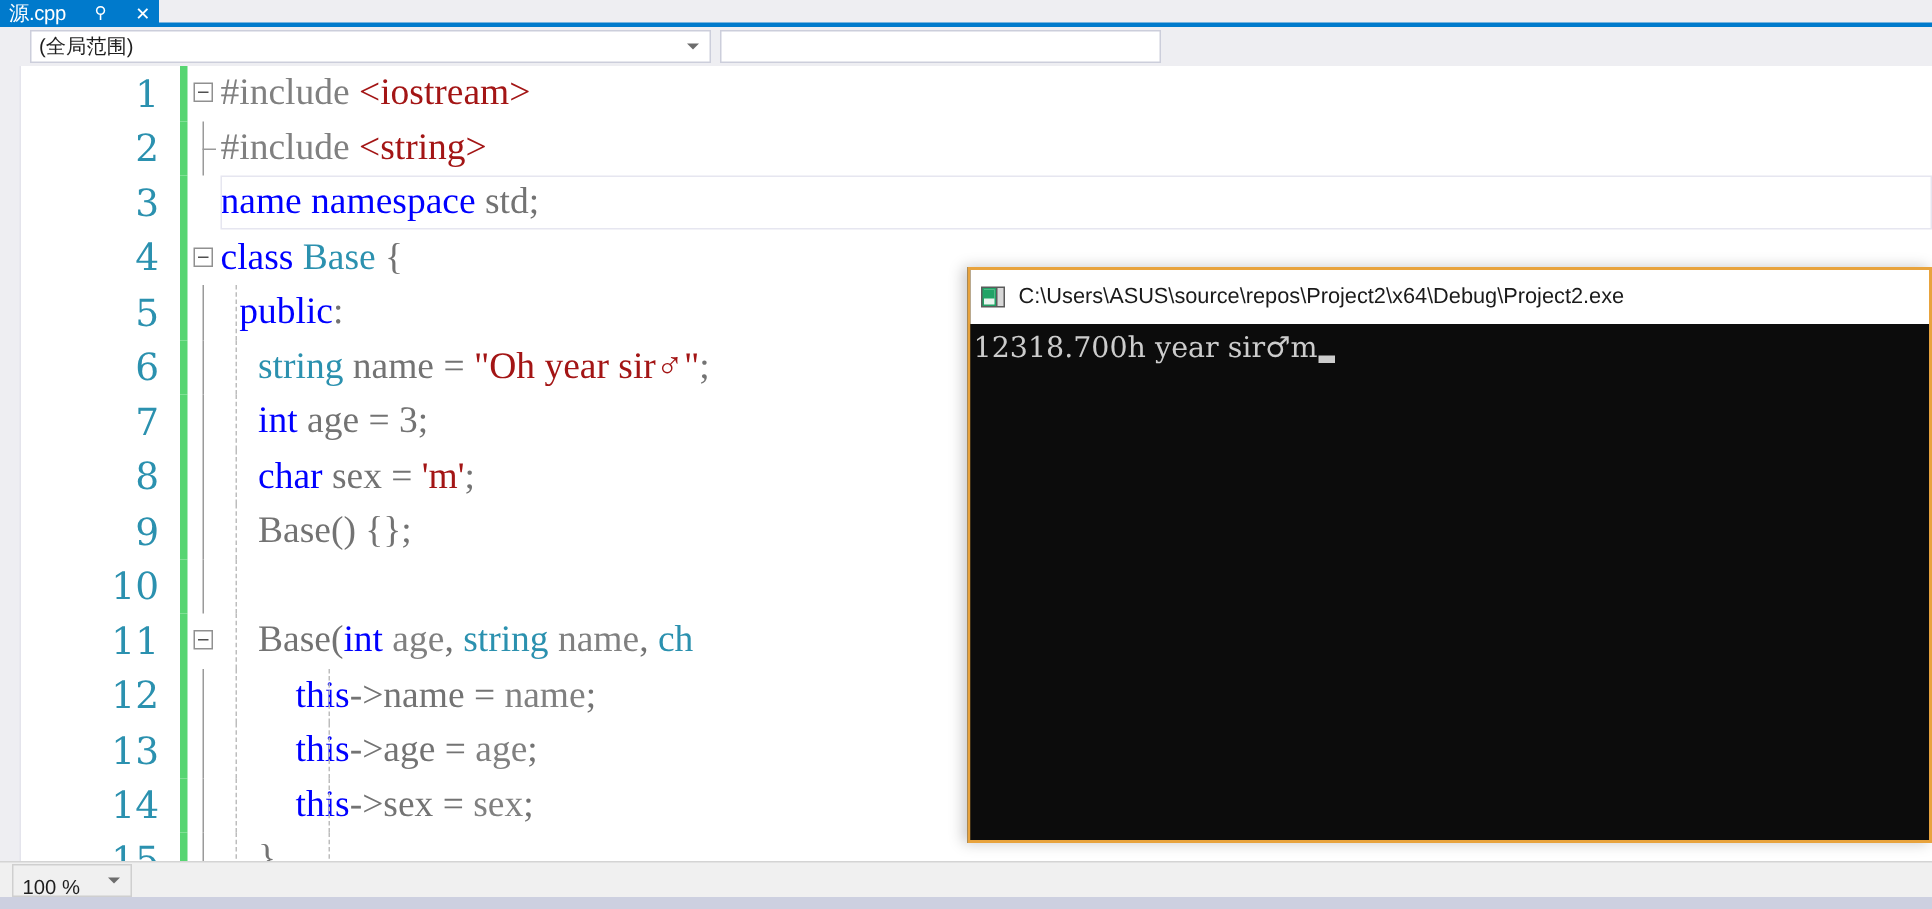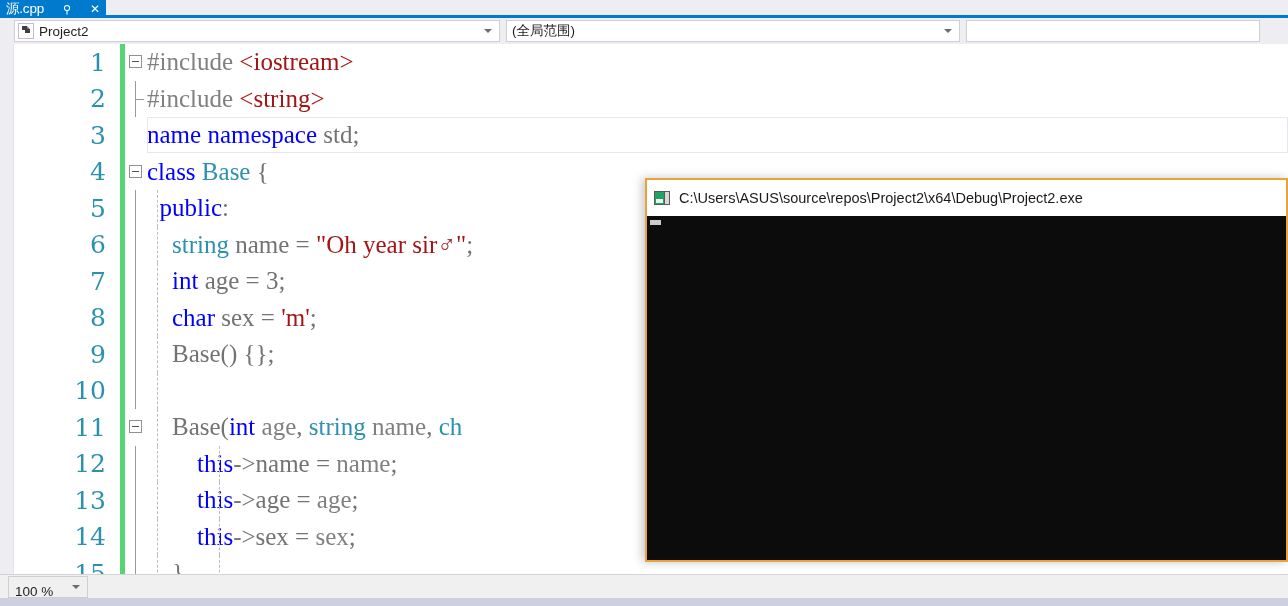--- a/index.html
+++ b/index.html
@@ -320,30 +320,20 @@
     <div class="tab-active">
       <span class="tab-title">源.cpp</span>
       <span class="tab-pin">⚲</span>
       <span class="tab-close">✕</span>
     </div>
   </div>
 
   <div class="navbar">
     <div class="nav-gutter"></div>
 
-    <div class="nav-combo c1">
-      <span class="nav-icon">
-        <svg width="14" height="14" viewBox="0 0 14 14">
-          <path d="M3 2 L8 2 L8 5 L11 5 L11 9 L6 9 L6 6 L3 6 Z" fill="#3f3f3f"></path>
-          <path d="M8 2 L11 5 L8 5 Z" fill="#7a7a7a"></path>
-        </svg>
-      </span>
-      <span class="nav-text">Project2</span>
-      <span class="nav-arrow"></span>
-    </div>
 
     <div class="nav-combo c2">
       <span class="nav-text">(全局范围)</span>
       <span class="nav-arrow"></span>
     </div>
 
     <div class="nav-combo c3">
       <span class="nav-text"></span>
     </div>
   </div>
@@ -478,18 +468,19 @@
           <rect x="2" y="2" width="9" height="12" fill="#21a366"></rect>
           <rect x="3" y="3" width="7" height="10" fill="#e9f6ef"></rect>
           <rect x="3" y="3" width="7" height="6" fill="#21a366"></rect>
           <rect x="12" y="2" width="4" height="12" fill="#d8d8d8"></rect>
         </svg>
       </span>
       <span class="console-title-text">C:\Users\ASUS\source\repos\Project2\x64\Debug\Project2.exe</span>
     </div>
     <div class="console-body">
       <div class="console-out">
+        <span>12318.700h year sir♂m</span>
         <span class="console-cursor"></span>
       </div>
     </div>
   </div>
 
 </div>
 
 </body></html>

